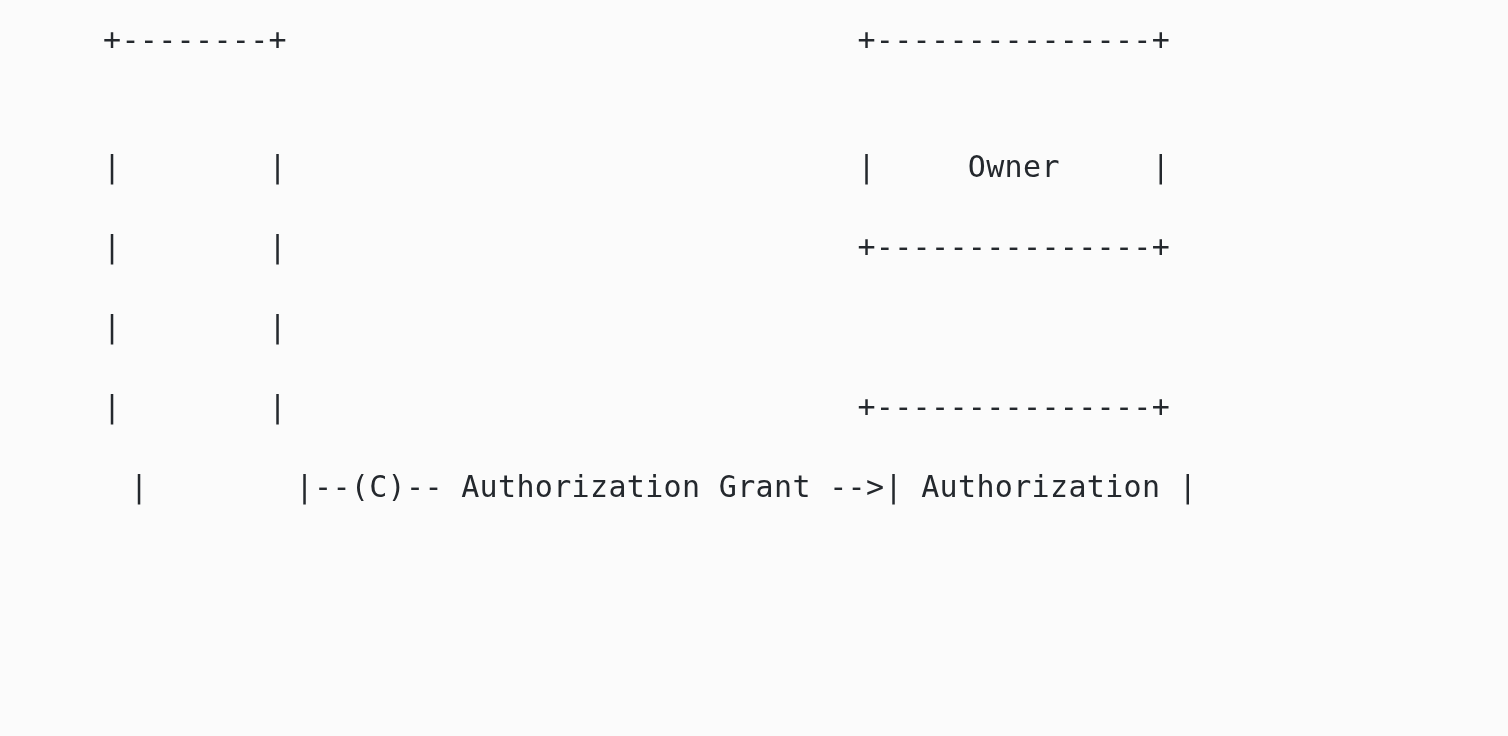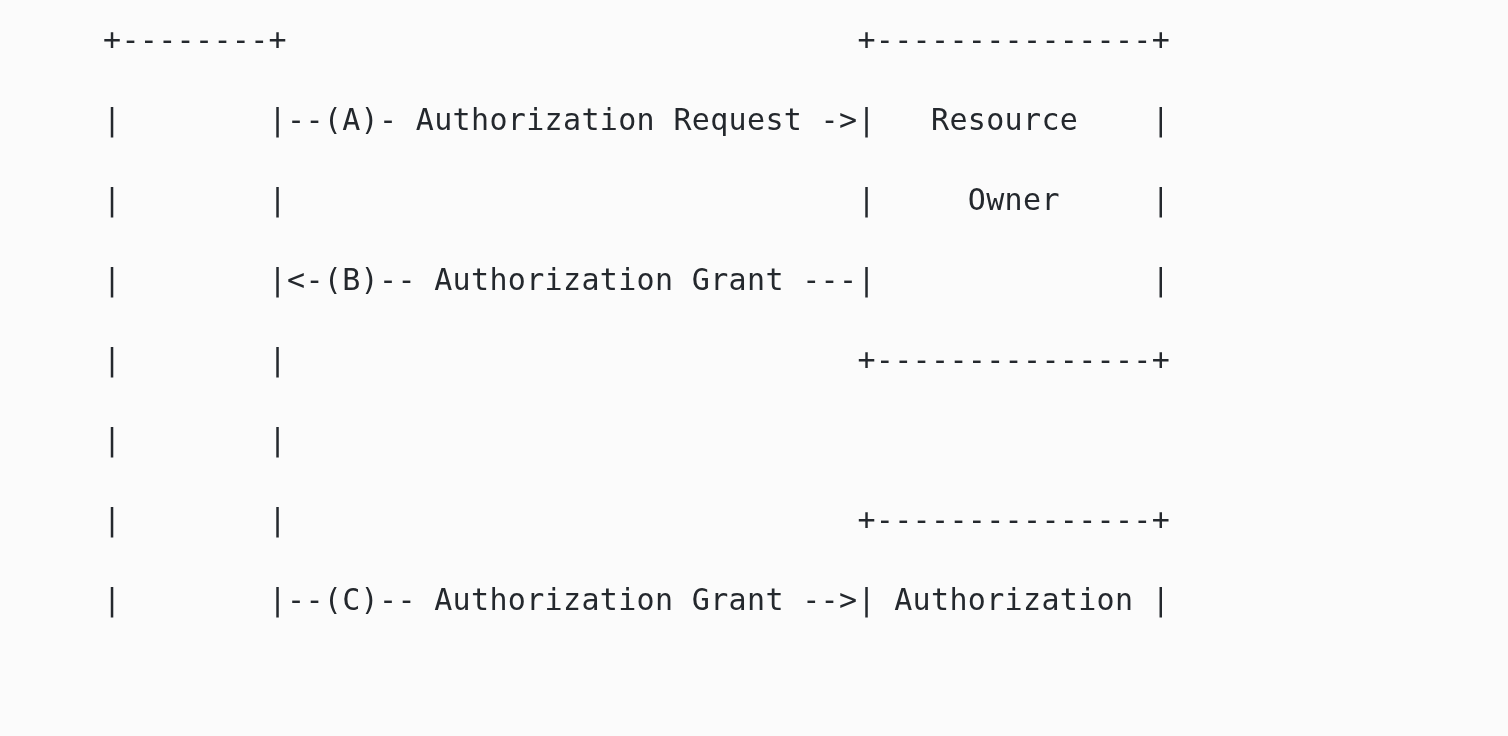--- a/index.html
+++ b/index.html
@@ -35,27 +35,25 @@
     display: block;
     white-space: pre;
     height: 40px;
   }
 </style>
 </head>
 <body>
 
 <div id="diagram-canvas">
   <pre id="ascii-diagram" style="line-height: 40px; letter-spacing: 0.338px;"><span class="ascii-row" style="height: 40px;">+--------+                               +---------------+</span>
-<span class="ascii-row" style="height: 40px;">|        |--(A)- Authorization Request -&gt;|   Resource    |</span>
-<span class="ascii-row" style="height: 40px;">|        |                               |     Owner     |</span>
-<span class="ascii-row" style="height: 40px;">|        |&lt;-(B)-- Authorization Grant ---|               |</span>
+<span class="ascii-row" style="height: 40px; margin-top: 47px;">|        |                               |     Owner     |</span>
 <span class="ascii-row" style="height: 40px;">|        |                               +---------------+</span>
 <span class="ascii-row" style="height: 40px;">|        |</span>
 <span class="ascii-row" style="height: 40px;">|        |                               +---------------+</span>
-<span class="ascii-row" style="height: 40px;">|        |--(C)-- Authorization Grant --&gt;| Authorization |</span>
+<span class="ascii-row" style="height: 40px; margin-left: 27px;">|        |--(C)-- Authorization Grant --&gt;| Authorization |</span>
 
 
 
 
 
 
 
 </pre>
 </div>
 

